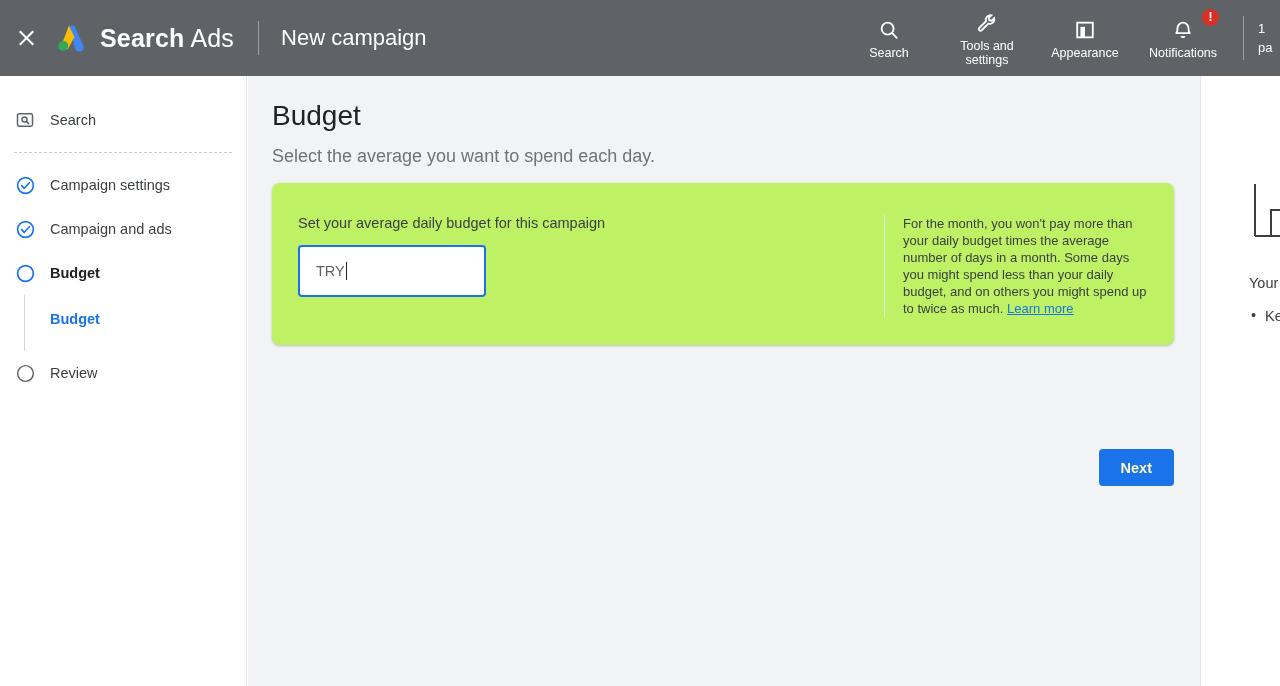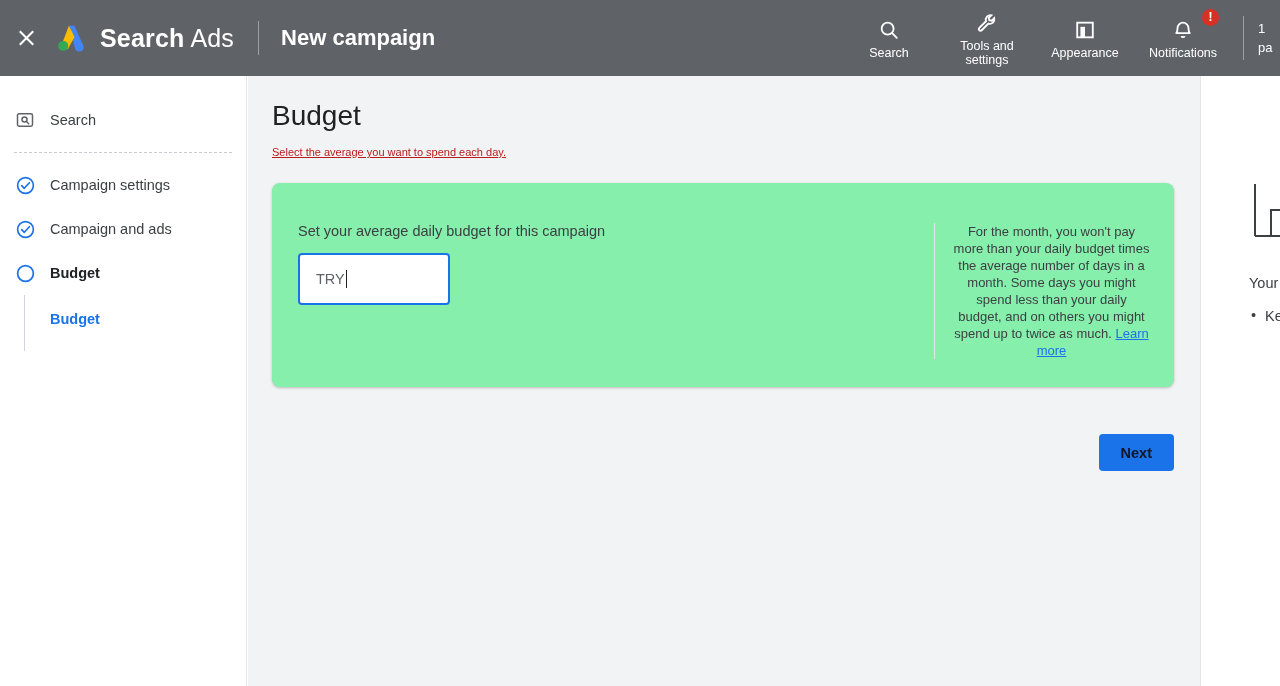--- a/index.html
+++ b/index.html
@@ -73,21 +73,21 @@
 
   .header-divider {
     width: 1px;
     height: 34px;
     background: #9aa0a6;
     margin: 0 22px 0 24px;
   }
   .page-title-top {
     font-size: 22px;
     color: #ffffff;
-    font-weight: 700;
+    font-weight: 400;
     white-space: nowrap;
   }
 
   .header-tools {
     margin-left: auto;
     display: flex;
     align-items: stretch;
     height: 76px;
     padding-right: 0px;
   }
@@ -229,49 +229,48 @@
     padding: 0;
     overflow: hidden;
   }
   .page-heading {
     font-size: 28px;
     color: #202124;
     font-weight: 400;
     margin: 24px 0 0 24px;
   }
   .page-subheading {
-    font-size: 11px;
-    color: #b91c1c;
+    font-size: 18px;
+    color: #737373;
     margin: 14px 0 0 24px;
-    text-decoration: underline;
   }
   .card {
     position: absolute;
     left: 24px;
     top: 107px;
     width: 902px;
-    background: #86efac;
+    background: #bef264;
     border-radius: 8px;
     box-shadow: 0 1px 3px rgba(60,64,67,0.22), 0 1px 2px rgba(60,64,67,0.10);
     display: flex;
     box-sizing: border-box;
-    padding: 40px 0 28px 0;
+    padding: 32px 0 28px 0;
   }
   .card-left {
     flex: 1 1 auto;
     padding: 0 24px 0 26px;
     box-sizing: border-box;
   }
   .field-label {
     font-size: 14.5px;
     color: #3c4043;
     margin-bottom: 14px;
   }
   .budget-input {
-    width: 152px;
+    width: 188px;
     height: 52px;
     border: 2px solid #1a73e8;
     border-radius: 4px;
     box-sizing: border-box;
     display: flex;
     align-items: center;
     padding-left: 16px;
     background: #fff;
     cursor: text;
   }
@@ -281,25 +280,24 @@
   }
   .caret {
     display: inline-block;
     width: 1px;
     height: 18px;
     background: #202124;
     margin-left: 1px;
   }
   .card-right {
     flex: none;
-    width: 240px;
+    width: 290px;
     border-left: 1px solid #e4e6e8;
     padding: 0 24px 0 18px;
     box-sizing: border-box;
-    text-align: center;
   }
   .help-text {
     font-size: 13px;
     line-height: 17px;
     color: #3c4043;
   }
   .help-link {
     color: #1a73e8;
     text-decoration: underline;
     cursor: pointer;
@@ -307,29 +305,30 @@
   .next-row {
     position: absolute;
     left: 24px;
     top: 358px;
     width: 902px;
     display: flex;
     justify-content: flex-end;
   }
   .next-btn {
     background: #1a73e8;
-    color: #0f172a;
+    color: #fef9c3;
     font-size: 14.5px;
     font-weight: 600;
     border: none;
     border-radius: 4px;
     padding: 0 22px;
     height: 37px;
     cursor: pointer;
     font-family: "Liberation Sans", sans-serif;
+    margin-top: 15px;
   }
 
   
   .right-panel {
     position: absolute;
     top: 0;
     left: 1200px;
     width: 80px;
     height: 610px;
     background: #ffffff;
@@ -493,20 +492,28 @@
         </svg>
       </span>
       <span class="nav-label bold">Budget</span>
     </div>
 
     <div class="sub-wrap">
       <div class="sub-line"></div>
       <div class="sub-item">Budget</div>
     </div>
 
+    <div class="nav-item">
+      <span class="nav-icon">
+        <svg width="21" height="21" viewBox="0 0 24 24" fill="none" stroke="#5f6368" stroke-width="1.7">
+          <circle cx="12" cy="12" r="9"></circle>
+        </svg>
+      </span>
+      <span class="nav-label">Review</span>
+    </div>
 
   </div>
 
   <div class="content">
 
     <div class="page-heading">Budget</div>
     <div class="page-subheading">Select the average you want to spend each day.</div>
 
     <div class="card">
       <div class="card-left">

